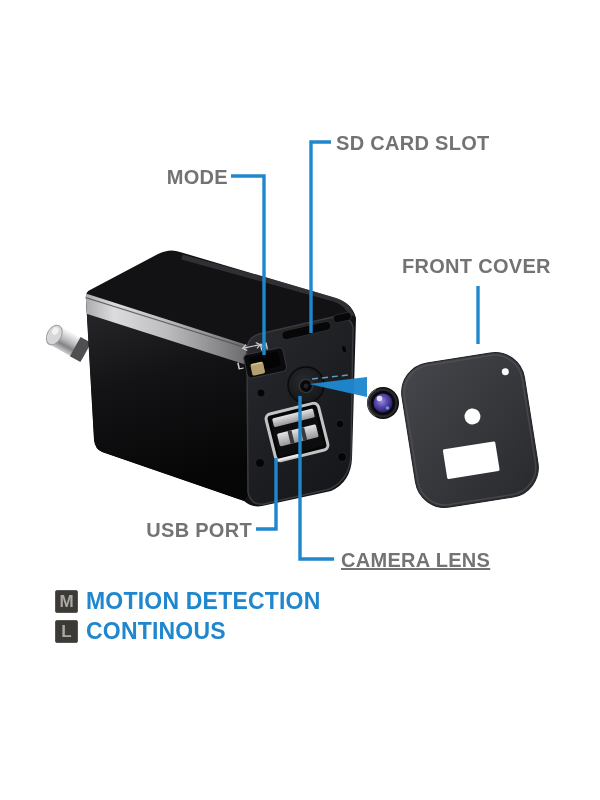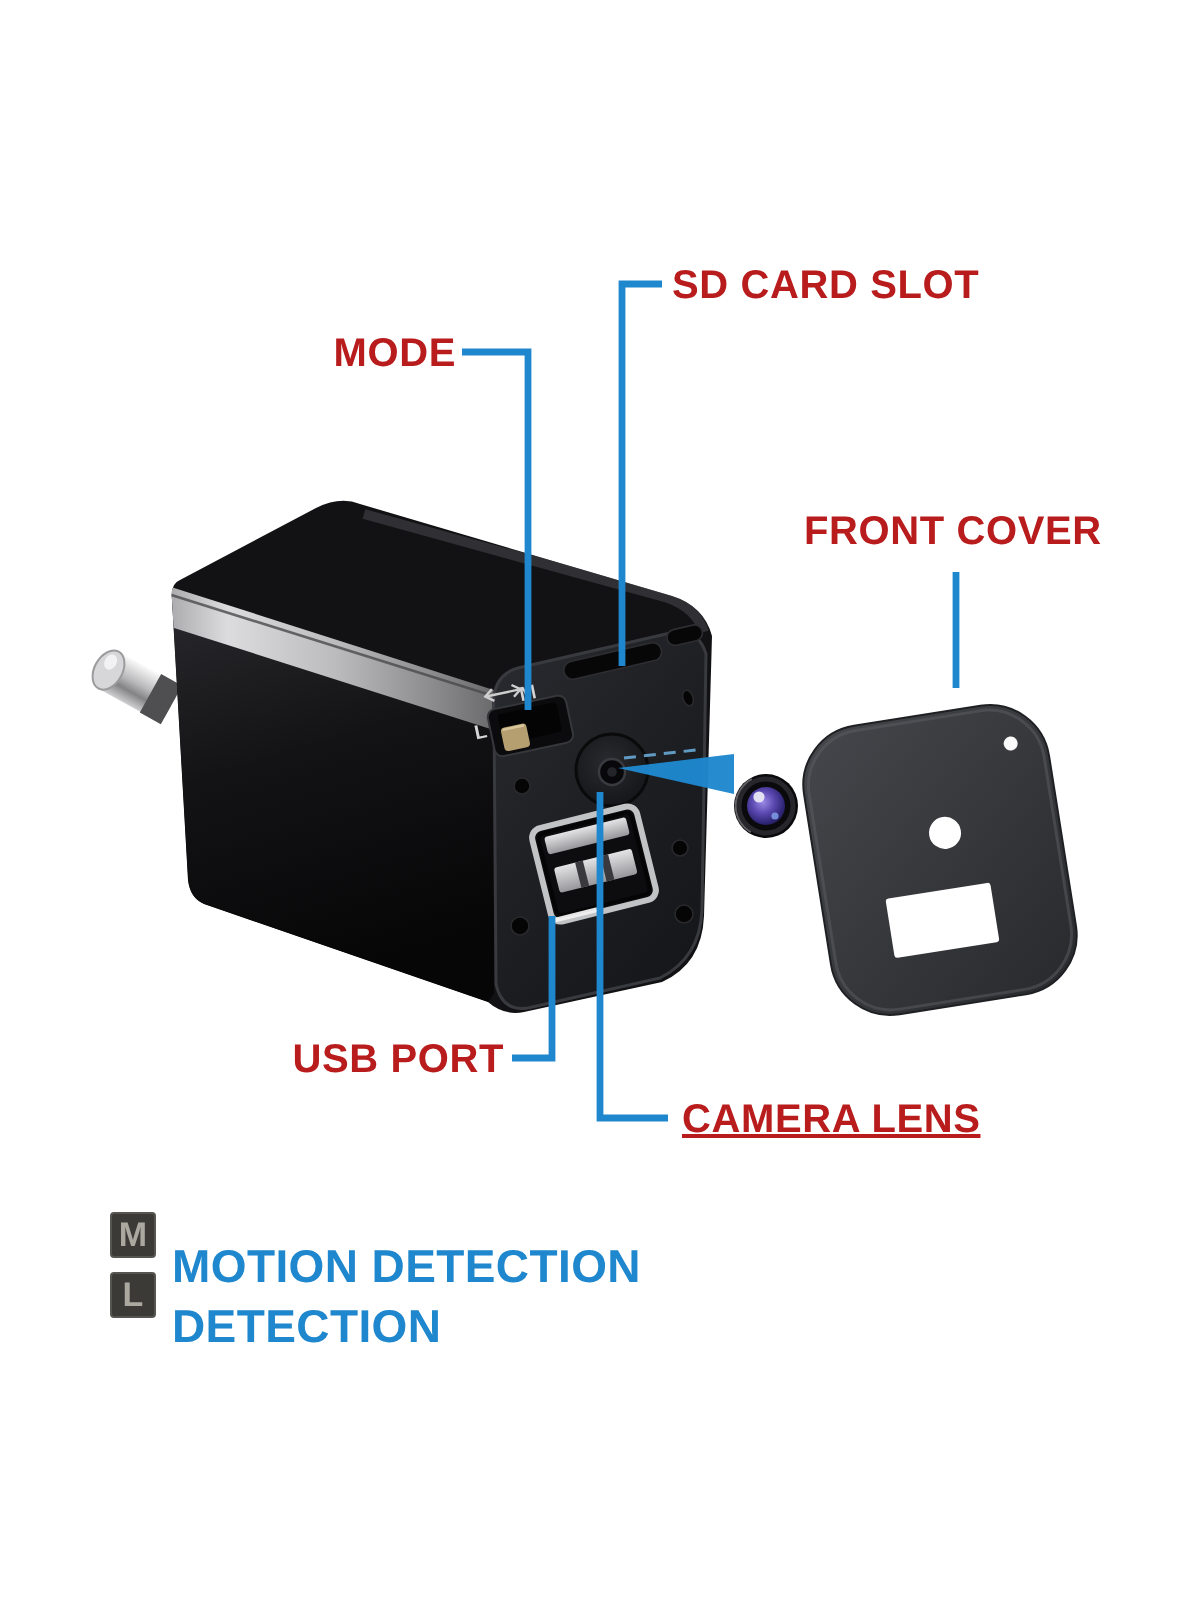--- a/index.html
+++ b/index.html
@@ -2,30 +2,30 @@
 <html><head>
 <meta charset="utf-8">
 <style>
   html,body{margin:0;padding:0;}
   .stage{
     position:relative;width:600px;height:800px;background:#ffffff;overflow:hidden;
     font-family:"Liberation Sans",sans-serif;
   }
   .stage svg{position:absolute;left:0;top:0;}
   .callout{
-    position:absolute;color:#b91c1c;font-weight:bold;font-size:20px;
+    position:absolute;color:#737373;font-weight:bold;font-size:20px;
     line-height:23px;letter-spacing:.3px;white-space:nowrap;
   }
   .legend-row{position:absolute;display:flex;align-items:center;gap:8px;}
   .legend-key{
     width:23px;height:23px;box-sizing:border-box;background:#3b3a37;border:1px solid #56554f;
     border-radius:2px;color:#aaa89f;font-size:17px;font-weight:bold;display:flex;
     align-items:center;justify-content:center;
   }
-  .legend-label{color:#1f87cd;font-weight:bold;font-size:23px;line-height:25px;letter-spacing:.2px;white-space:nowrap;margin-top:32px;}
+  .legend-label{color:#1f87cd;font-weight:bold;font-size:23px;line-height:25px;letter-spacing:.2px;white-space:nowrap;}
 </style>
 </head>
 <body>
 
 <div class="stage">
 
   <svg width="600" height="800" viewBox="0 0 600 800">
     <defs>
       <linearGradient id="leftFace" x1="0" y1="0" x2="0.25" y2="1">
         <stop offset="0" stop-color="#29292d"></stop>
@@ -177,16 +177,16 @@
   <div class="callout" style="left:402px;top:255px;text-align:right;">FRONT COVER</div>
   <div class="callout" style="right:348px;top:519px;text-align:center;">USB PORT</div>
   <div class="callout" style="left:341px;top:549px;text-decoration:underline;">CAMERA LENS</div>
 
   <div class="legend-row" style="left:55px;top:589px;">
     <div class="legend-key">M</div>
     <div class="legend-label">MOTION DETECTION</div>
   </div>
   <div class="legend-row" style="left:55px;top:619px;">
     <div class="legend-key">L</div>
-    <div class="legend-label">DETECTION</div>
+    <div class="legend-label">CONTINOUS</div>
   </div>
 
 </div>
 
 </body></html>

